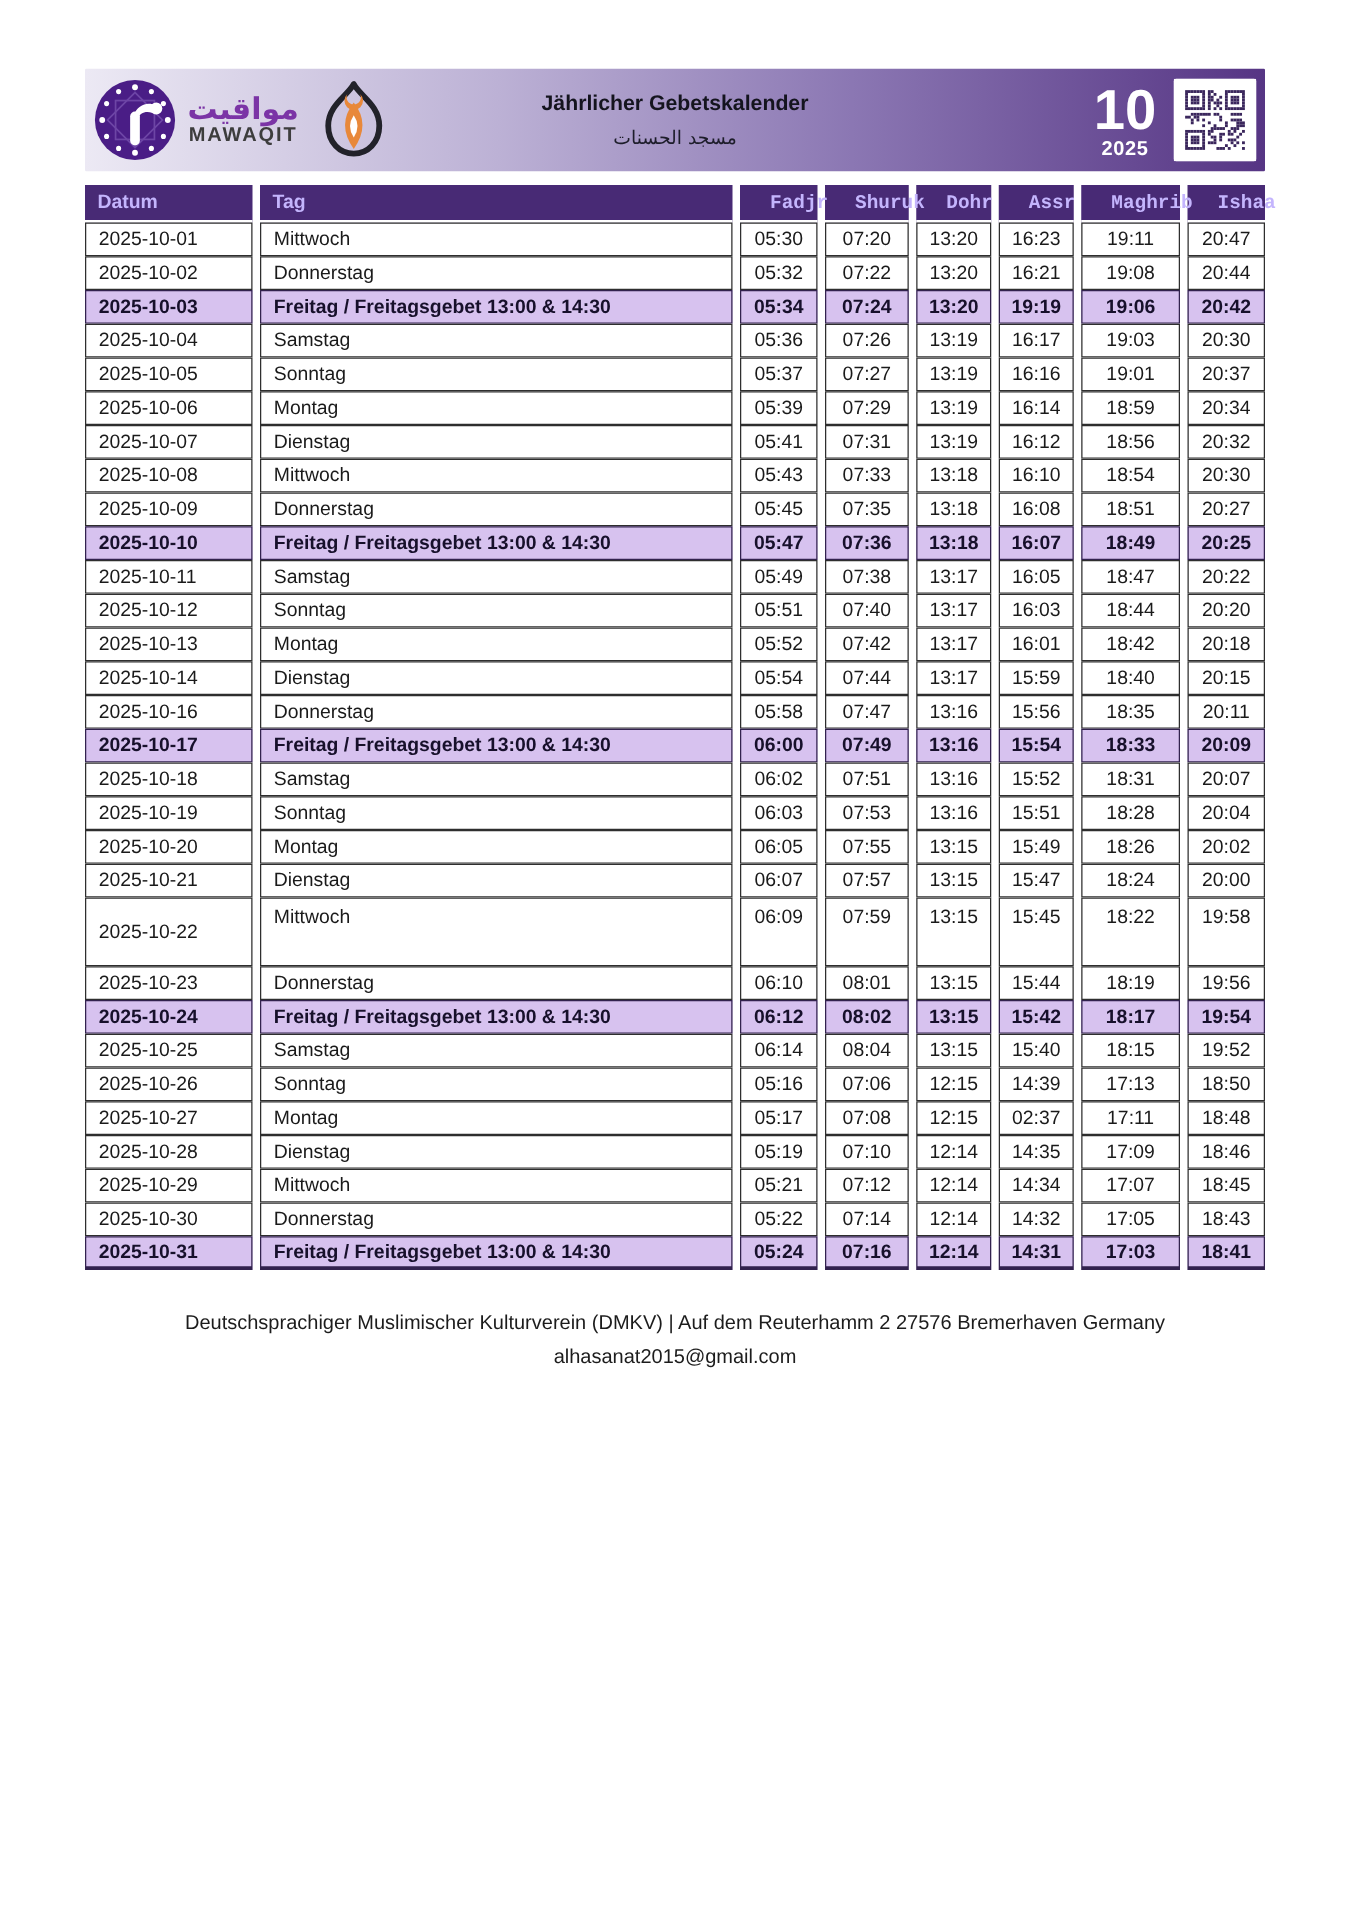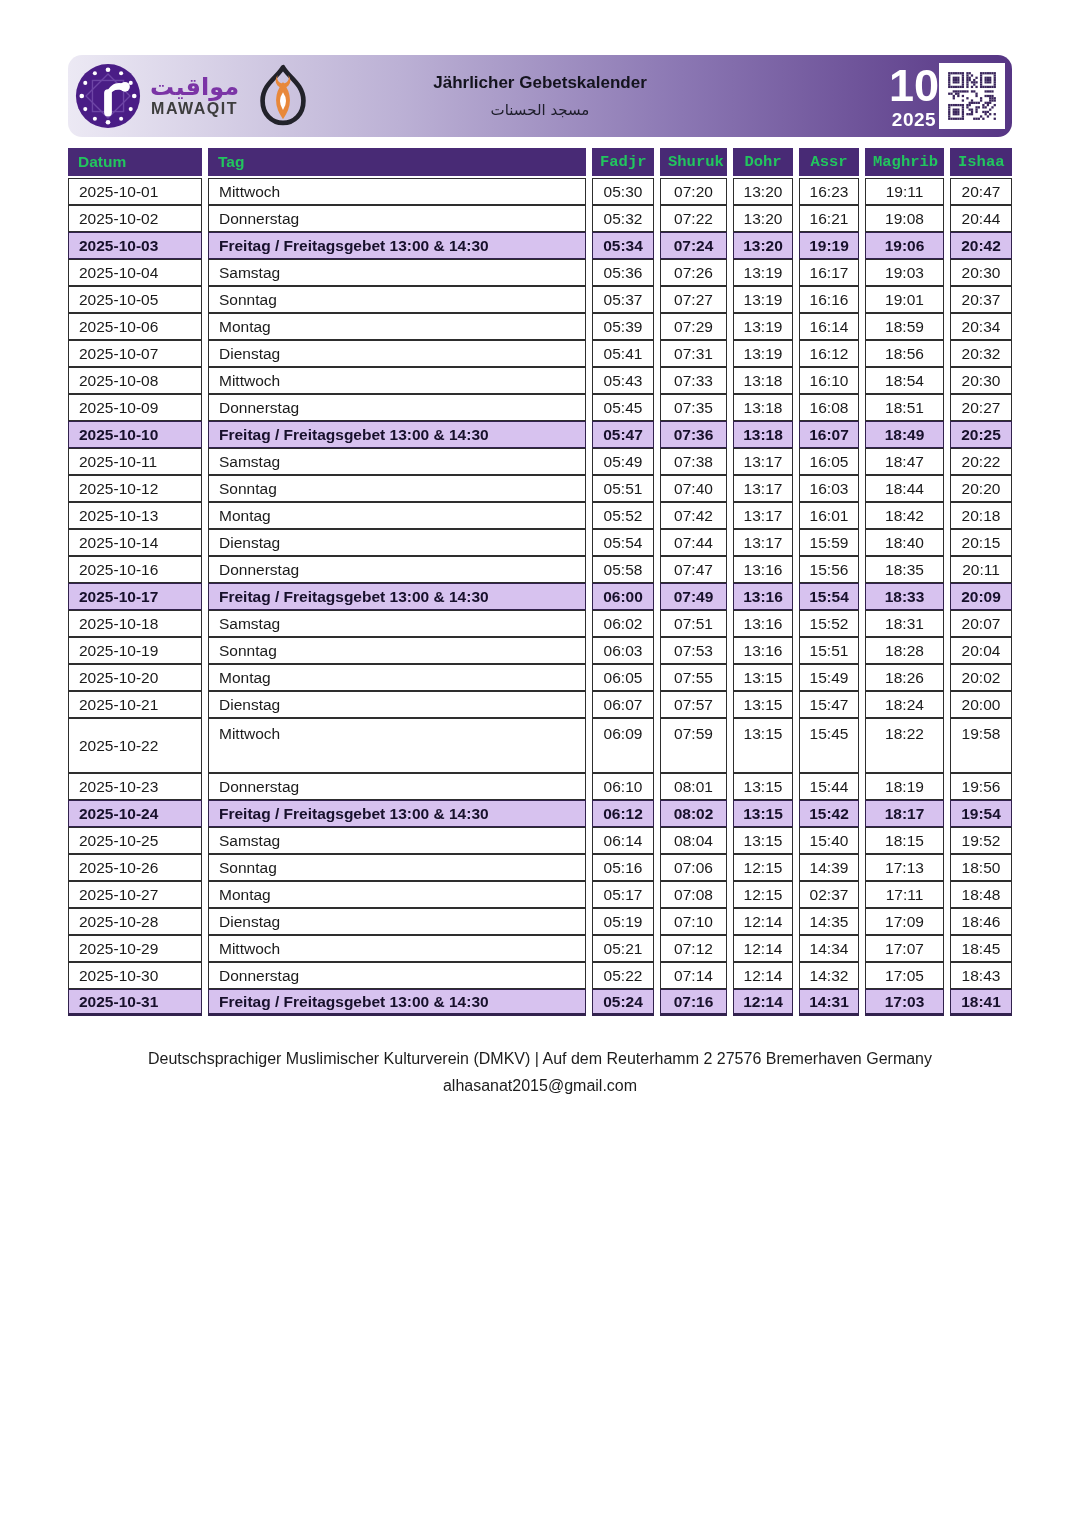--- a/index.html
+++ b/index.html
@@ -19,46 +19,46 @@
   body{
     width:1080px;height:1528px;background:#ffffff;
     font-family:"Liberation Sans",sans-serif;color:#1a1a1a;
   }
   .page{width:944px;margin:0 auto;padding-top:55px;}
 
   
   .header-bar{
     height:82px;position:relative;display:flex;align-items:center;
     background:linear-gradient(90deg,var(--grad-start) 0%,#bcb1d5 35%,#8b77b3 65%,var(--grad-end) 100%);
-    border-radius:14px;
+    border-radius:1px;
   }
   .left-group{display:flex;align-items:center;padding-left:6px;position:relative;z-index:2;}
   .logo-circle{width:68px;height:68px;flex:0 0 auto;}
   .logo-text{margin-left:8px;line-height:1;text-align:center;}
   .logo-arabic{font-family:"DejaVu Sans",sans-serif;font-size:24px;font-weight:bold;color:#7b34a6;display:block;}
   .logo-latin{font-size:16px;font-weight:bold;color:#3d3d3d;letter-spacing:1.5px;display:block;margin-top:2px;}
   .mosque-icon{margin-left:18px;width:52px;height:66px;flex:0 0 auto;}
 
   .title-block{position:absolute;left:0;right:0;top:50%;transform:translateY(-50%);text-align:center;z-index:1;}
   .doc-title{font-size:17px;font-weight:bold;color:#14141e;}
   .doc-subtitle{font-family:"DejaVu Sans",sans-serif;font-size:15px;color:#1d1d2a;margin-top:8px;}
 
-  .right-group{margin-left:auto;display:flex;align-items:center;padding-right:7px;position:relative;z-index:2;}
+  .right-group{margin-left:auto;display:flex;align-items:center;gap:14px;padding-right:7px;position:relative;z-index:2;}
   .month-block{color:#fff;text-align:center;line-height:1;}
   .month-number{font-size:45px;font-weight:bold;display:block;}
-  .month-year{font-size:19px;font-weight:bold;display:block;margin-top:2px;letter-spacing:0.5px;}
+  .month-year{font-size:16px;font-weight:bold;display:block;margin-top:2px;letter-spacing:0.5px;}
   .qr-box{width:66px;height:66px;background:#fff;border-radius:2px;}
   .qr-box svg{display:block;width:66px;height:66px;}
 
   
   .table-wrap{margin:11px -6px 0;}
   table{border-collapse:separate;border-spacing:6px 0;width:956px;table-layout:fixed;}
   thead th{
-    background:var(--table-header-bg);color:#22c55e;font-weight:bold;font-size:15.5px;
-    height:30px;padding:0 8px;border:none;border-bottom:2px solid #ffffff;
+    background:var(--table-header-bg);color:#c4b5fd;font-weight:bold;font-size:15.5px;
+    height:30px;padding:0 24px;border:none;border-bottom:2px solid #ffffff;
   }
   thead th:nth-child(-n+2){text-align:left;padding-left:10px;}
   thead th:nth-child(n+3){text-align:center;font-family:Liberation Mono, monospace;}
   tbody td{
     background:#fff;border:1px solid var(--border-dark);
     font-size:15.5px;color:#1a1a1a;height:27px;padding:0 6px;
     overflow:hidden;white-space:nowrap;
   }
   tbody td:nth-child(-n+2){text-align:left;padding-left:10px;}
   tbody td:nth-child(n+3){text-align:center;}

